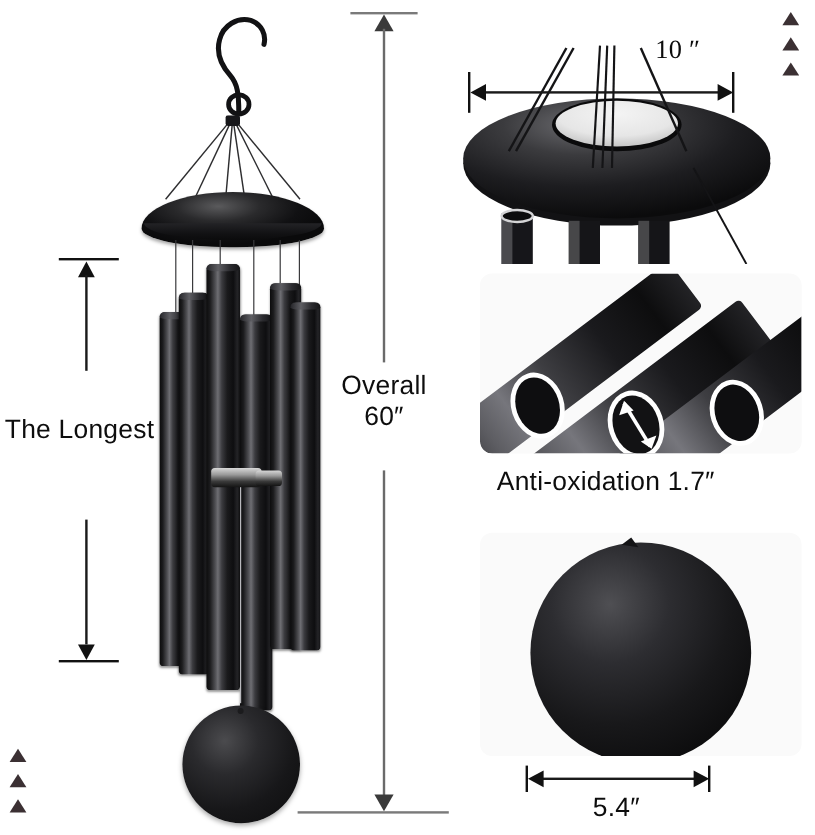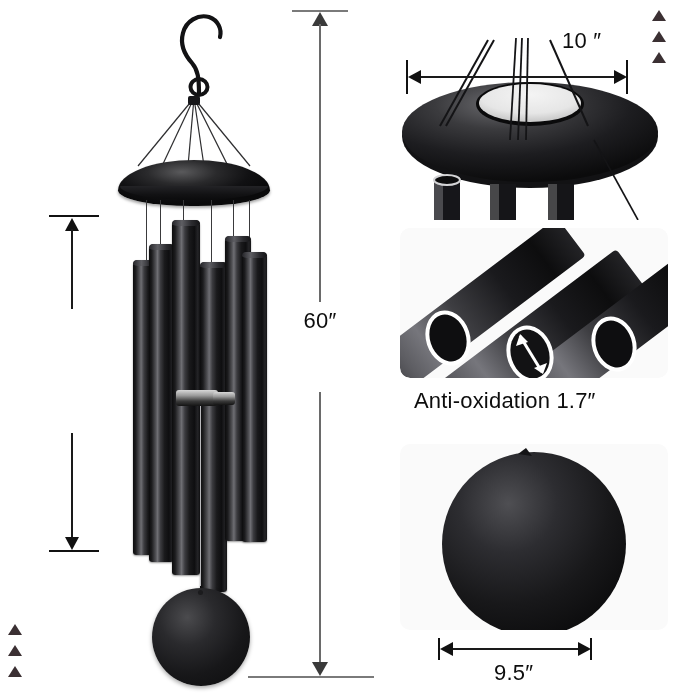--- a/index.html
+++ b/index.html
@@ -125,42 +125,44 @@
   <div class="abs catcher-knob" style="left:198px;top:590px;"></div>
 </div>
 
 <div class="abs">
 
   <div class="abs tick line-h" style="left:49px;top:215px;width:50px;height:2px;"></div>
   <div class="abs arrowhead ah-up" style="left:65px;top:218px;"></div>
   <div class="abs line-v" style="left:71px;top:229px;height:80px;"></div>
 
   <div class="abs label label-lg" style="left:4px;top:345px;width:140px;">
+    <div>The Longest</div>
   </div>
 
   <div class="abs line-v" style="left:71px;top:433px;height:104px;"></div>
   <div class="abs arrowhead ah-down" style="left:65px;top:537px;"></div>
   <div class="abs tick line-h" style="left:49px;top:550px;width:50px;height:2px;"></div>
 </div>
 
 <div class="abs">
   <div class="abs tick-g" style="left:292px;top:10px;width:56px;height:2px;"></div>
   <div class="abs arrowhead ah-up-g" style="left:312px;top:12px;"></div>
   <div class="abs shaft-g" style="left:319px;top:24px;height:278px;"></div>
 
   <div class="abs label label-lg center" style="left:268px;top:308px;width:104px;">
+    <div>Overall</div>
     <div>60″</div>
   </div>
 
   <div class="abs shaft-g" style="left:319px;top:392px;height:272px;"></div>
   <div class="abs arrowhead ah-down-g" style="left:312px;top:662px;"></div>
   <div class="abs tick-g" style="left:248px;top:676px;width:126px;height:2px;"></div>
 </div>
 
-<div class="abs panel-white" style="left:398px;top:8px;width:272px;height:212px;">
+<div class="abs panel-white" style="left:382px;top:8px;width:272px;height:212px;font-family:Liberation Serif, serif;">
 
   <svg class="abs" style="left:0;top:0;width:272px;height:212px;">
 
     <ellipse cx="132" cy="128" rx="128" ry="52" fill="#121214"></ellipse>
     <ellipse cx="132" cy="124" rx="128" ry="50" fill="url(#domegrad)"></ellipse>
     <defs>
       <radialGradient id="domegrad" cx="38%" cy="22%" r="78%">
         <stop offset="0%" stop-color="#6a6a6e"></stop>
         <stop offset="32%" stop-color="#3b3b3e"></stop>
         <stop offset="66%" stop-color="#1d1d20"></stop>
@@ -269,21 +271,21 @@
     <path d="M118 10 l8 -6 l6 8 z" fill="#141416"></path>
   </svg>
 </div>
 
 <div class="abs">
   <div class="abs tick" style="left:438px;top:638px;width:2px;height:22px;"></div>
   <div class="abs tick" style="left:590px;top:638px;width:2px;height:22px;"></div>
   <div class="abs line-h" style="left:444px;top:648px;width:142px;"></div>
   <div class="abs arrowhead ah-left" style="left:440px;top:642px;"></div>
   <div class="abs arrowhead ah-right" style="left:578px;top:642px;"></div>
-  <div class="abs label label-lg" style="left:494px;top:660px;">9.5″</div>
+  <div class="abs label label-lg" style="left:494px;top:660px;">5.4″</div>
 </div>
 
 <div class="abs" style="left:652px;top:10px;">
   <div class="tri-up" style="margin-bottom:10px;"></div>
   <div class="tri-up" style="margin-bottom:10px;"></div>
   <div class="tri-up"></div>
 </div>
 
 <div class="abs" style="left:8px;top:624px;">
   <div class="tri-up" style="margin-bottom:10px;"></div>

